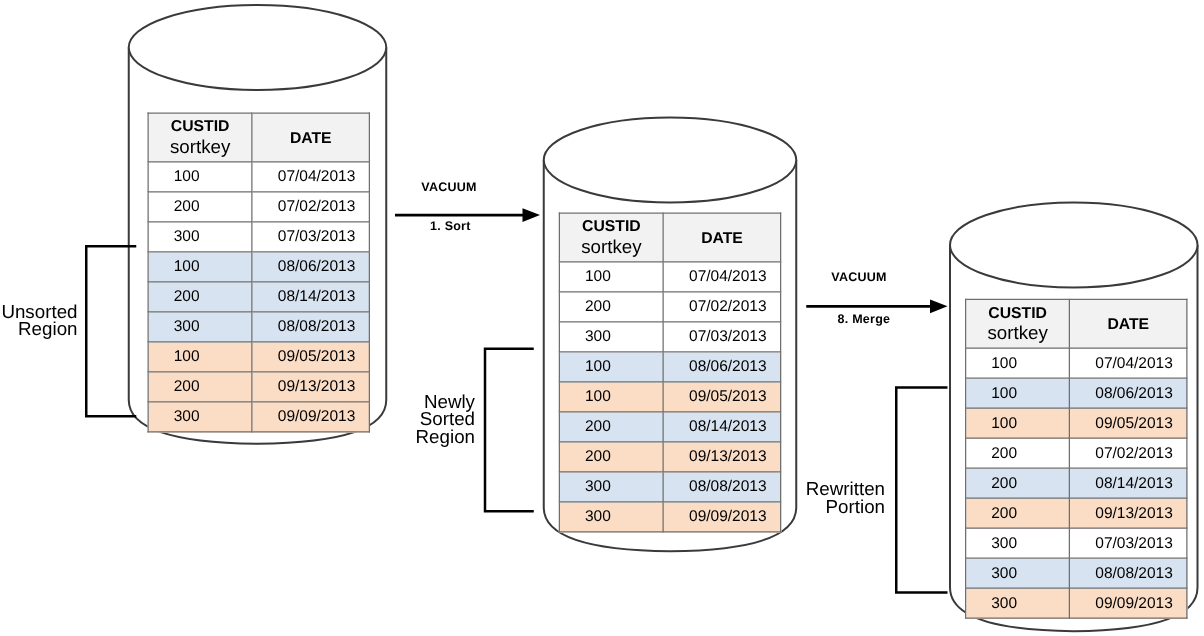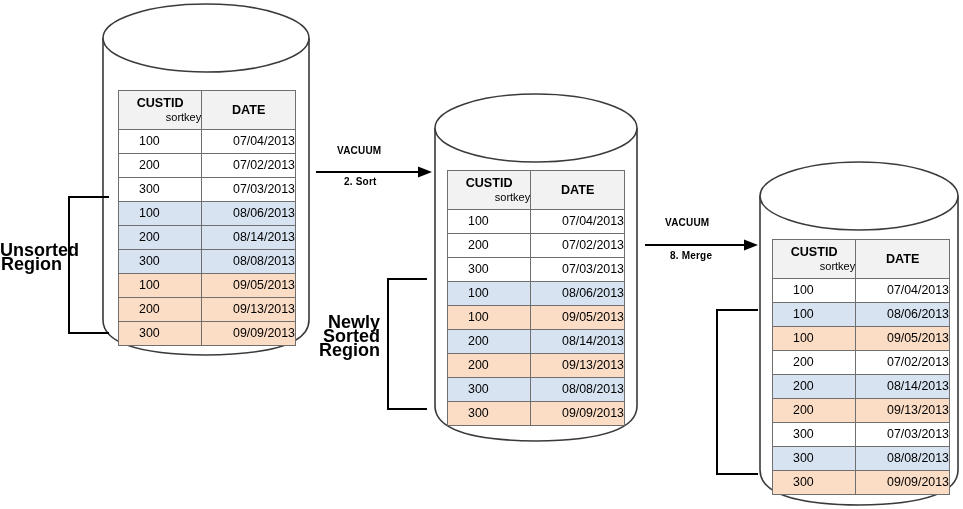--- a/index.html
+++ b/index.html
@@ -32,46 +32,46 @@
     white-space:nowrap;
   }
   .tbl th{
     background:#f2f2f2;
     height:38px;
     text-align:center;
     vertical-align:middle;
     font-weight:bold;
     font-size:12.6px;
   }
-  .tbl th .sub{display:block;font-weight:normal;font-size:11px;padding-top:2px;text-align:right;}
+  .tbl th .sub{display:block;font-weight:normal;font-size:15px;padding-top:2px;}
   .tbl td{ text-align:left; padding-left:20px; vertical-align:middle;}
   .tbl td.c0{width:47%;}
-  .tbl td.c1{width:53%;text-align:right;}
+  .tbl td.c1{width:53%;}
   .r-plain{background:#ffffff;}
   .r-blue{background:#d7e3f1;}
   .r-orange{background:#fbdcc4;}
 
   
   .arrow{position:absolute;}
   .arrow svg{position:absolute;left:0;top:0;overflow:visible;}
   .arrow-label{
     position:absolute;
     font-weight:bold;
     font-size:10px;
     letter-spacing:0.2px;
     white-space:nowrap;
   }
 
   
   .bracket{position:absolute;}
   .bracket svg{position:absolute;left:0;top:0;overflow:visible;}
   .brk-label{
     position:absolute;
-    font-weight:bold;
-    font-size:18px;
+    font-weight:normal;
+    font-size:15px;
     line-height:14px;
     text-align:right;
     white-space:pre-line;
   }
   .brk-label.left{text-align:right;}
 </style>
 </head>
 <body>
 
 <div class="stage">
@@ -253,21 +253,21 @@
       </tbody>
   </table>
 
   <div class="arrow" style="left:316px;top:166px;width:116px;height:12px;">
     <svg width="116" height="12" viewBox="0 0 116 12" aria-hidden="true">
       <line x1="0" y1="6" x2="104" y2="6" stroke="#000" stroke-width="2.2"></line>
       <polygon points="102,0.5 116,6 102,11.5" fill="#000"></polygon>
     </svg>
   </div>
   <div class="arrow-label" style="left:337px;top:145px;">VACUUM</div>
-  <div class="arrow-label" style="left:344px;top:176px;">2. Sort</div>
+  <div class="arrow-label" style="left:344px;top:176px;">1. Sort</div>
 
   <div class="arrow" style="left:645px;top:239px;width:113px;height:12px;">
     <svg width="113" height="12" viewBox="0 0 113 12" aria-hidden="true">
       <line x1="0" y1="6" x2="101" y2="6" stroke="#000" stroke-width="2.2"></line>
       <polygon points="99,0.5 113,6 99,11.5" fill="#000"></polygon>
     </svg>
   </div>
   <div class="arrow-label" style="left:665px;top:217px;">VACUUM</div>
   <div class="arrow-label" style="left:670px;top:250px;">8. Merge</div>
 
@@ -286,14 +286,16 @@
   </div>
   <div class="brk-label left" style="left:318px;top:315px;width:62px;text-align:right;">Newly
 Sorted
 Region</div>
 
   <div class="bracket" style="left:715px;top:309px;width:44px;height:166px;">
     <svg width="44" height="166" viewBox="0 0 44 166" aria-hidden="true">
       <polyline points="43,1 2,1 2,165 43,165" fill="none" stroke="#000" stroke-width="2"></polyline>
     </svg>
   </div>
+  <div class="brk-label left" style="left:630px;top:385px;width:78px;">Rewritten
+Portion</div>
 
 </div>
 
 </body></html>

